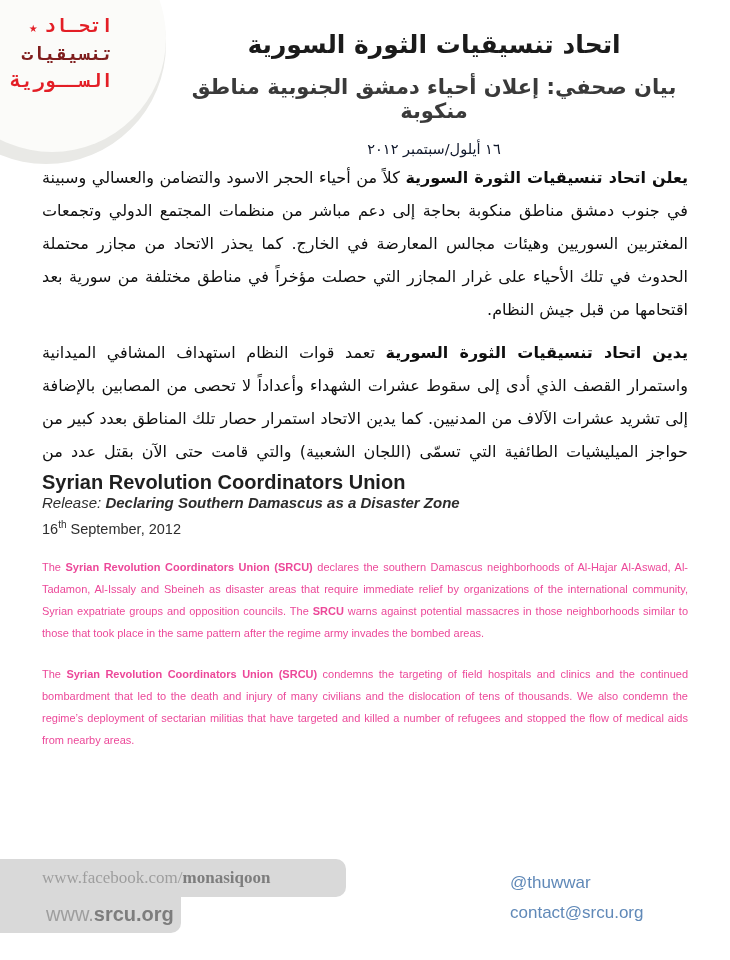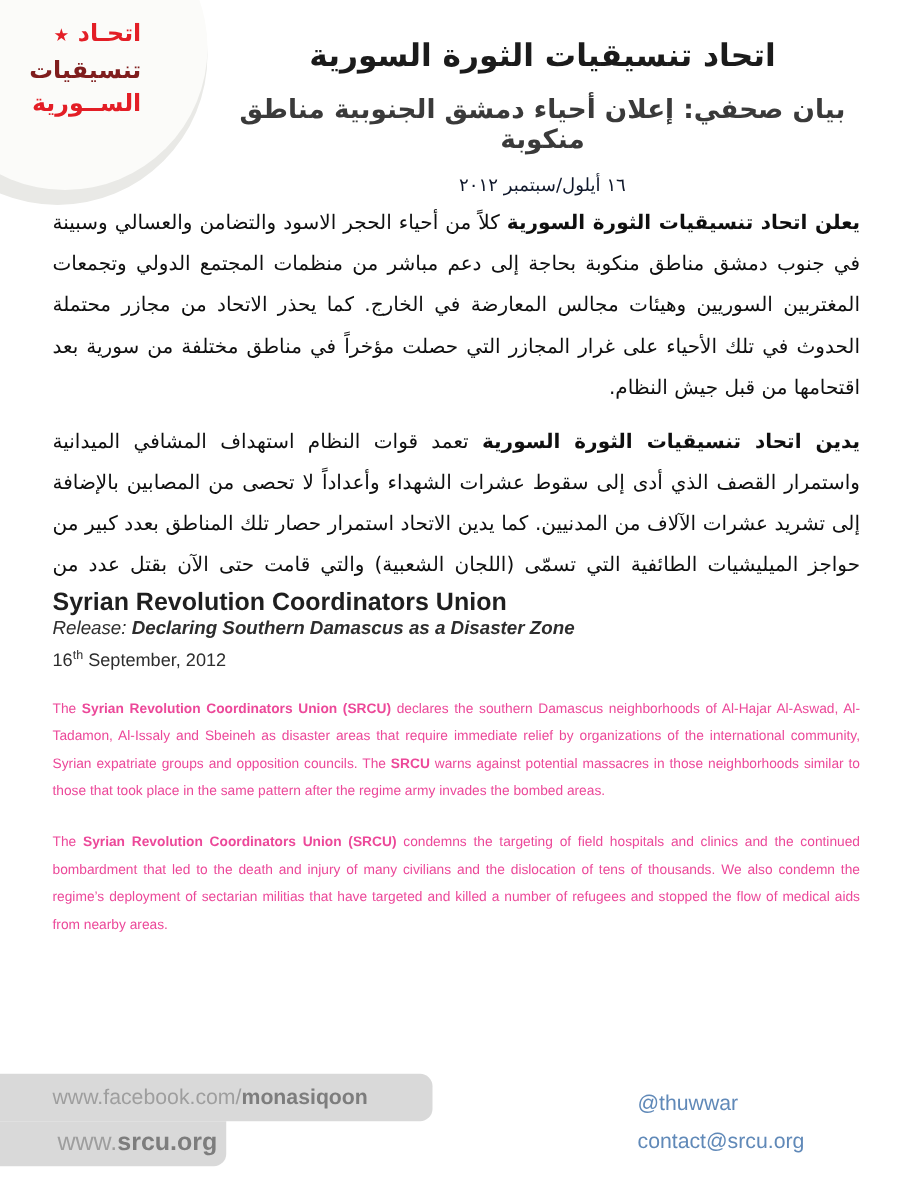--- a/index.html
+++ b/index.html
@@ -19,21 +19,21 @@
   }
   .logo-circle {
     position:absolute; top:-76px; left:-62px;
     width:228px; height:228px; border-radius:50%;
     background:#fbfbf9;
   }
   .logo-text {
     position:absolute; top:14px; left:0; width:113px;
     direction:rtl; text-align:right;
     font-weight:bold; font-size:19px; line-height:27px;
-    z-index:2; white-space:nowrap;
+    z-index:2; white-space:nowrap;font-family:Liberation Mono, monospace;
   }
   .logo-line { display:block; }
   .c-red   { color:#e31e26; }
   .c-green { color:#7f1d1d; }
   .logo-star { font-size:14px; letter-spacing:2px; margin-inline-start:7px; color:#e31e26; }
 
   
   .header {
     position:absolute; top:30px; right:42px; left:180px;
     direction:rtl; text-align:center;
@@ -63,21 +63,21 @@
   .en-p {
     margin-top:19px; text-align:justify;
     font-size:11px; line-height:22px; color:#ec4899;
   }
 
   
   .footer-box-1 {
     position:absolute; top:859px; left:0; width:346px; height:38px;
     background:#d9d9d9; border-radius:0 10px 10px 0;
     line-height:38px; padding-left:42px;
-    font-size:17px; color:#9e9e9e; font-family:Liberation Sans, sans-serif;
+    font-size:17px; color:#9e9e9e; font-family:Liberation Serif, serif;
   }
   .footer-box-2 {
     position:absolute; top:897px; left:0; width:181px; height:36px;
     background:#d9d9d9; border-radius:0 0 10px 0;
     line-height:34px; padding-left:46px;
     font-size:20px; color:#9e9e9e; font-family:"Liberation Sans", sans-serif;
   }
   .footer-box-1 b, .footer-box-2 b { color:#7d7d7d; }
   .footer-right {
     position:absolute; top:868px; left:510px;

